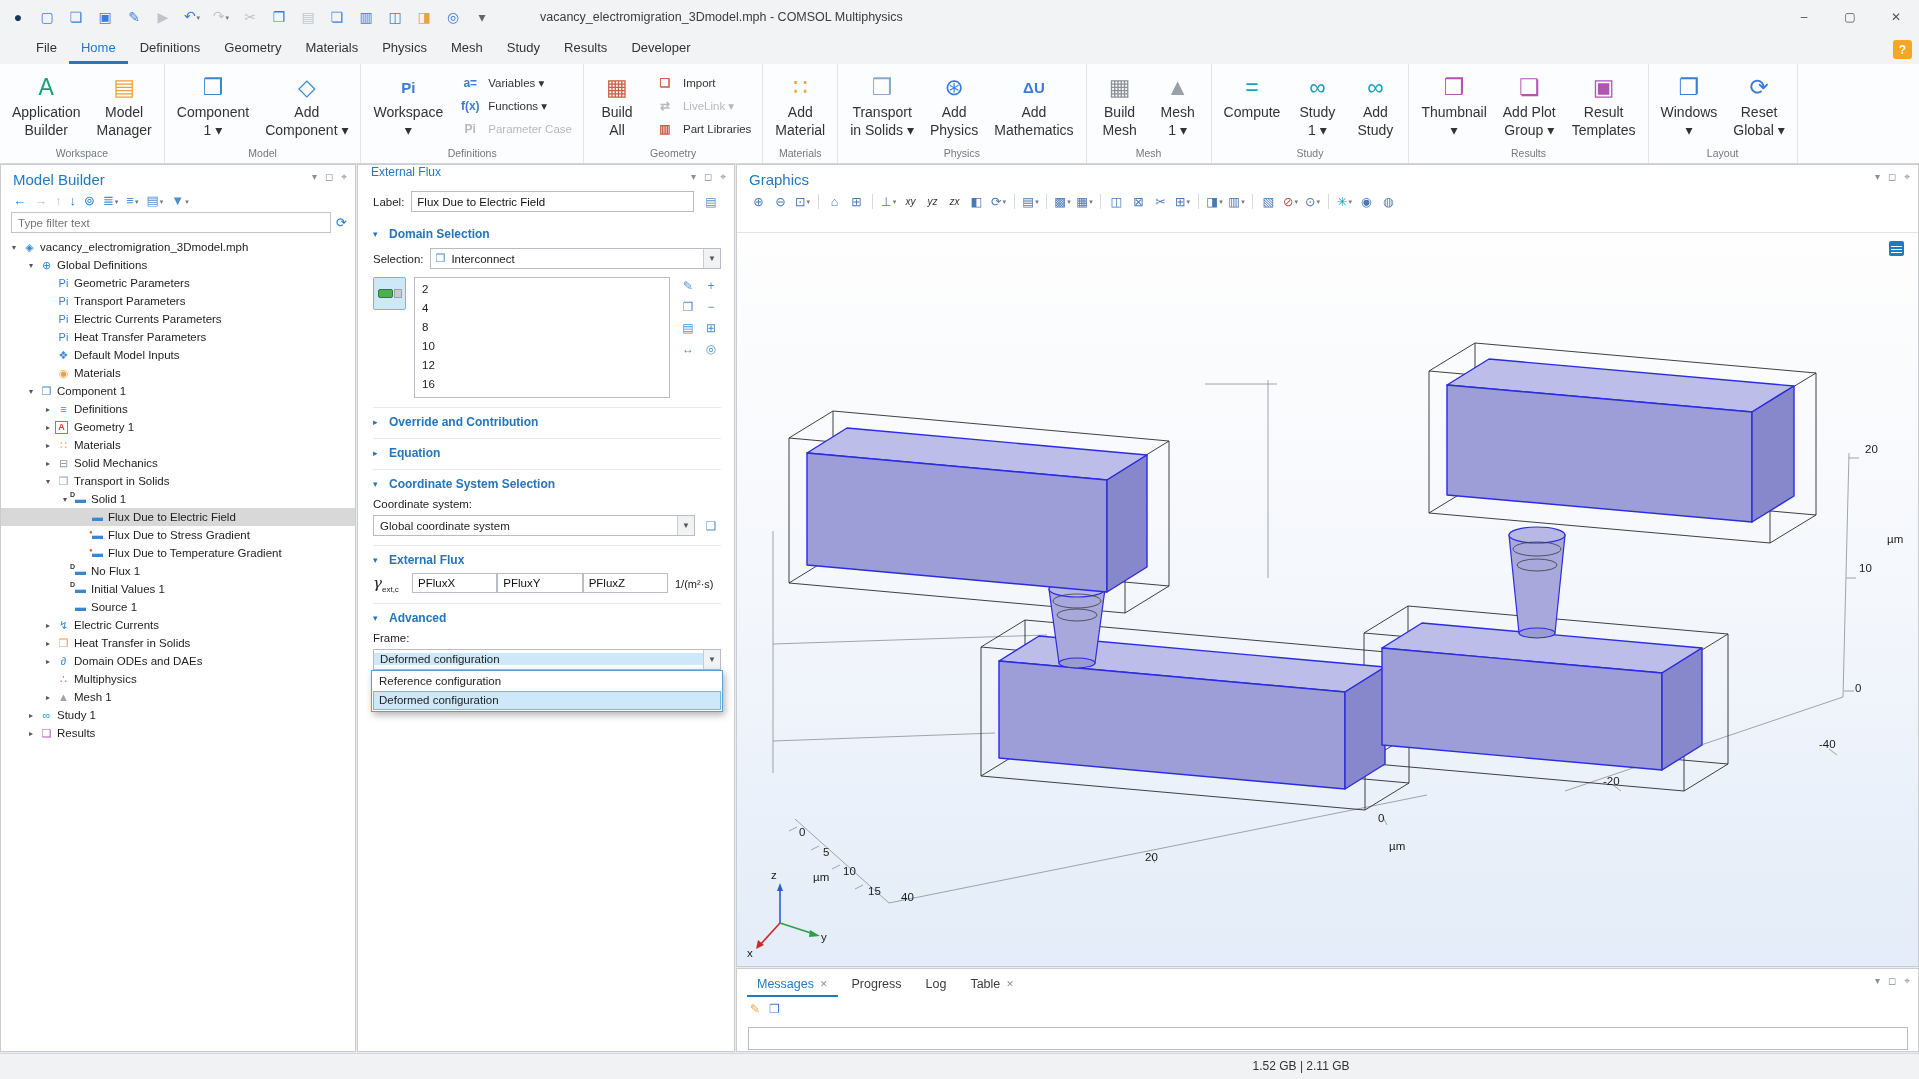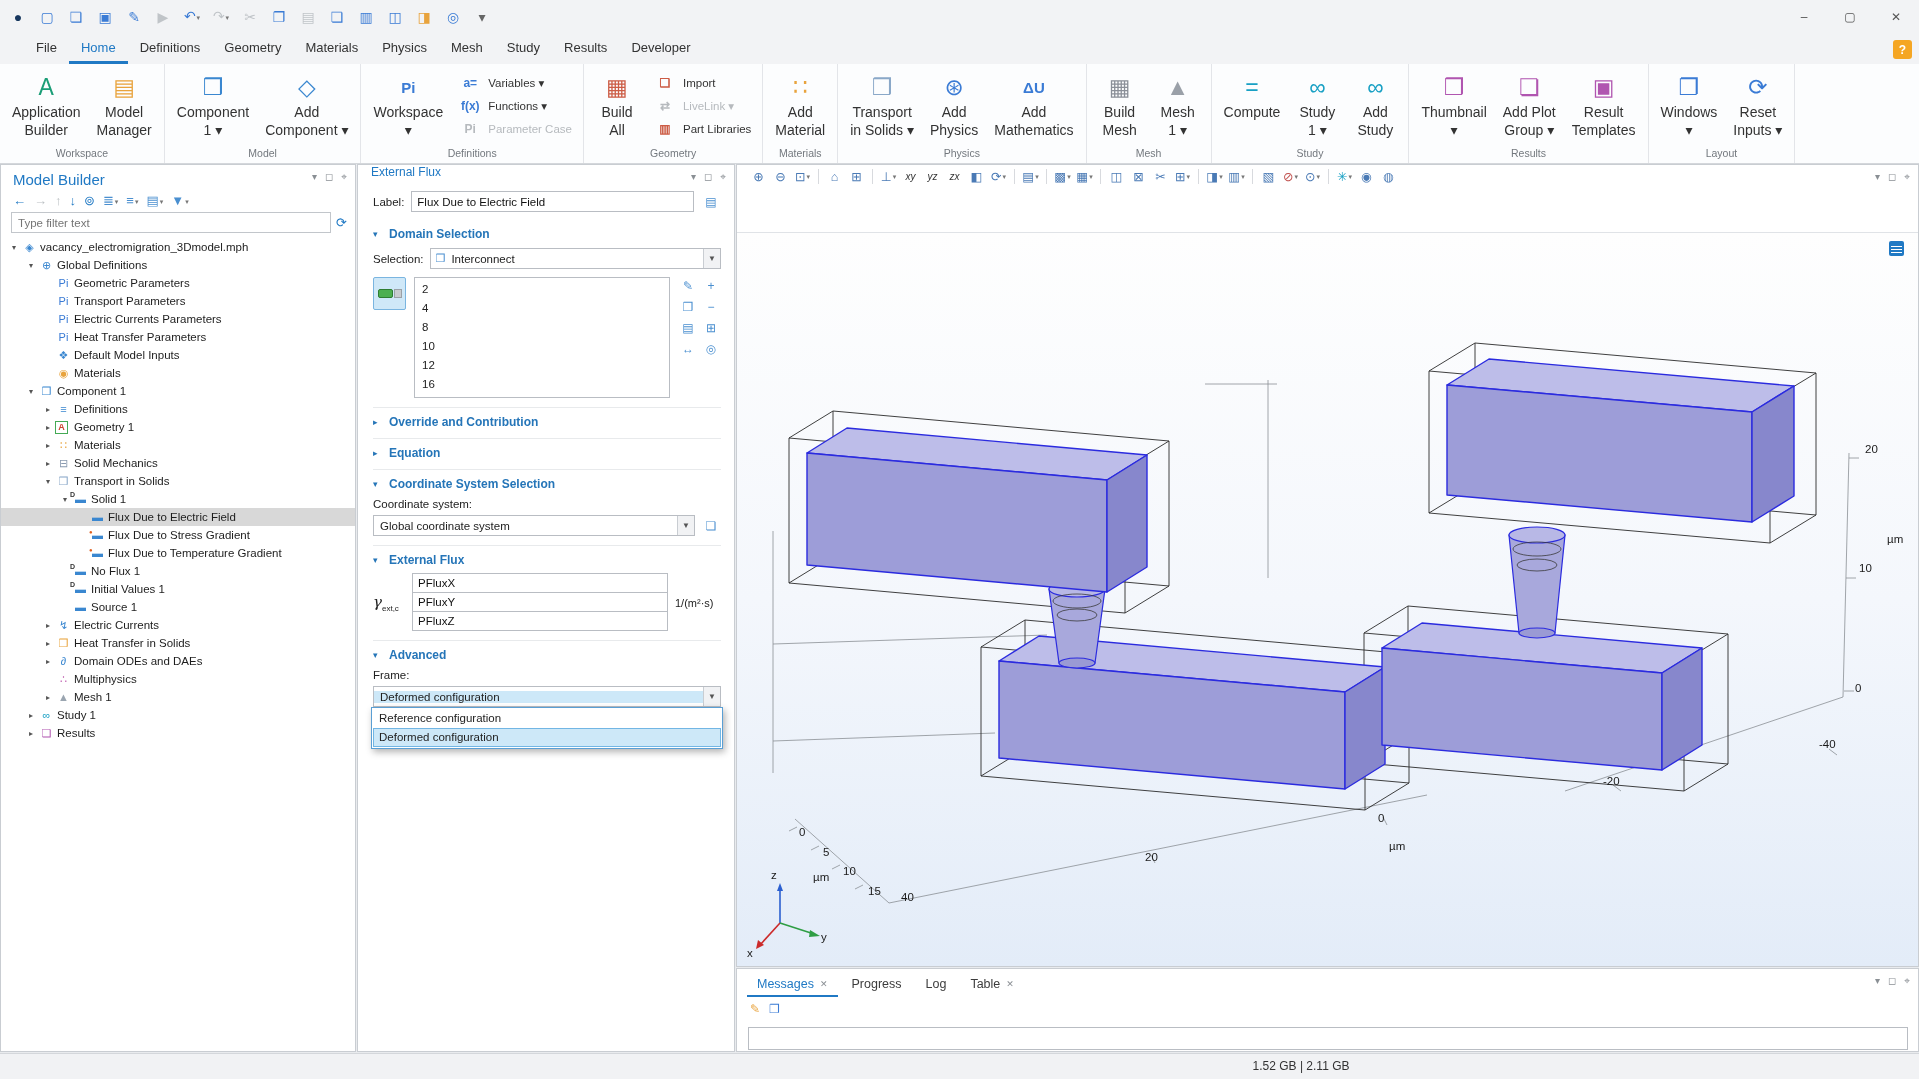--- a/index.html
+++ b/index.html
@@ -85,21 +85,21 @@
   .dlist{flex:1;height:121px;border:1px solid #b9bdc3;background:#fff;padding:2px 0;overflow:hidden}
   .ditem{height:19px;line-height:19px;padding:0 7px}
   .sideicons{display:grid;grid-template-columns:20px 20px;gap:3px;flex:none}
   .sic{width:20px;height:18px;display:flex;align-items:center;justify-content:center;font-size:12px;color:#4a8fd0}
   .flab2{margin:2px 0 5px}
   .corow{display:flex;align-items:center;gap:6px;margin-bottom:2px}
   .fluxrow{display:flex;gap:7px;align-items:center}
   .fsym{flex:none;width:32px;font-size:13px;color:#222}
   .fsym i{font-family:"DejaVu Serif",serif;font-size:15px}
   .fsym sub{font-size:8px}
-  .fluxinputs{flex:1;display:flex;flex-direction:column}
+  .fluxinputs{flex:1;display:flex;flex-direction:row}
   .fluxinputs .tinput{height:20px;margin-top:-1px}
   .funit{flex:none;width:46px;font-size:11px}
   .ddwrap{position:relative}
   .combo.focus .val{background:#cde8f8}
   .ddlist{position:absolute;left:-2px;right:-2px;top:21px;background:#fff;border:1px solid #5a9fd4;box-shadow:2px 3px 7px rgba(0,0,0,.3);z-index:9;padding:1px}
   .ddopt{height:19px;line-height:17px;padding:0 5px;border:1px solid transparent}
   .ddopt.selected{background:#cde8f8;border-color:#72b6e4}
 
   
   .gtools{display:flex;align-items:center;gap:3px;padding:2px 0 3px 12px}
@@ -143,20 +143,21 @@
         <span class="qicon" style="color: rgb(192, 196, 200);">✂</span>
         <span class="qicon" style="color: rgb(58, 123, 213);">❐</span>
         <span class="qicon" style="color: rgb(192, 196, 200);">▤</span>
         <span class="qicon" style="color: rgb(58, 123, 213);">❏</span>
         <span class="qicon" style="color: rgb(58, 123, 213);">▥</span>
         <span class="qicon" style="color: rgb(58, 123, 213);">◫</span>
         <span class="qicon" style="color: rgb(232, 163, 61);">◨</span>
         <span class="qicon" style="color: rgb(58, 123, 213);">◎</span>
         <span class="qicon" style="color: rgb(102, 102, 102);">▾</span>
       </div>
+    <div class="title">vacancy_electromigration_3Dmodel.mph - COMSOL Multiphysics</div>
     <div class="winctl" id="winctl">
         <div class="winbtn">–</div>
         <div class="winbtn">▢</div>
         <div class="winbtn">✕</div>
       </div>
   </div>
 
   <div class="menubar" id="menus">
       <div class="menu-item">File</div>
       <div class="menu-item active">Home</div>
@@ -338,21 +339,21 @@
       <div class="rgroup">
         <div class="rbtns">
           <div class="rbtn-lg">
             <span class="ric" style="color: rgb(58, 123, 213);">❐</span>
             <span class="rtx">Windows</span>
             <span class="rtx">▾</span>
           </div>
           <div class="rbtn-lg">
             <span class="ric" style="color: rgb(58, 123, 213);">⟳</span>
             <span class="rtx">Reset</span>
-            <span class="rtx">Inputs ▾</span>
+            <span class="rtx">Global ▾</span>
           </div>
         </div>
         <div class="rlabel">Layout</div>
       </div>
     </div>
 
   <div class="panel mb">
     <div class="pwin">
       <span>▾</span>
       <span>◻</span>
@@ -635,20 +636,21 @@
       </div>
     </div>
   </div>
 
   <div class="panel graphics">
     <div class="pwin">
       <span>▾</span>
       <span>◻</span>
       <span>⌖</span>
     </div>
+    <div class="ptitle">Graphics</div>
     <div class="gtools" id="gtools">
         <span class="gico">⊕</span>
         <span class="gico">⊖</span>
         <span class="gico">⊡<span class="ddmark">▾</span></span>
         <div class="gsep"></div>
         <span class="gico">⌂</span>
         <span class="gico">⊞</span>
         <div class="gsep"></div>
         <span class="gico">⊥<span class="ddmark">▾</span></span>
         <span class="gico gtxt">xy</span>

